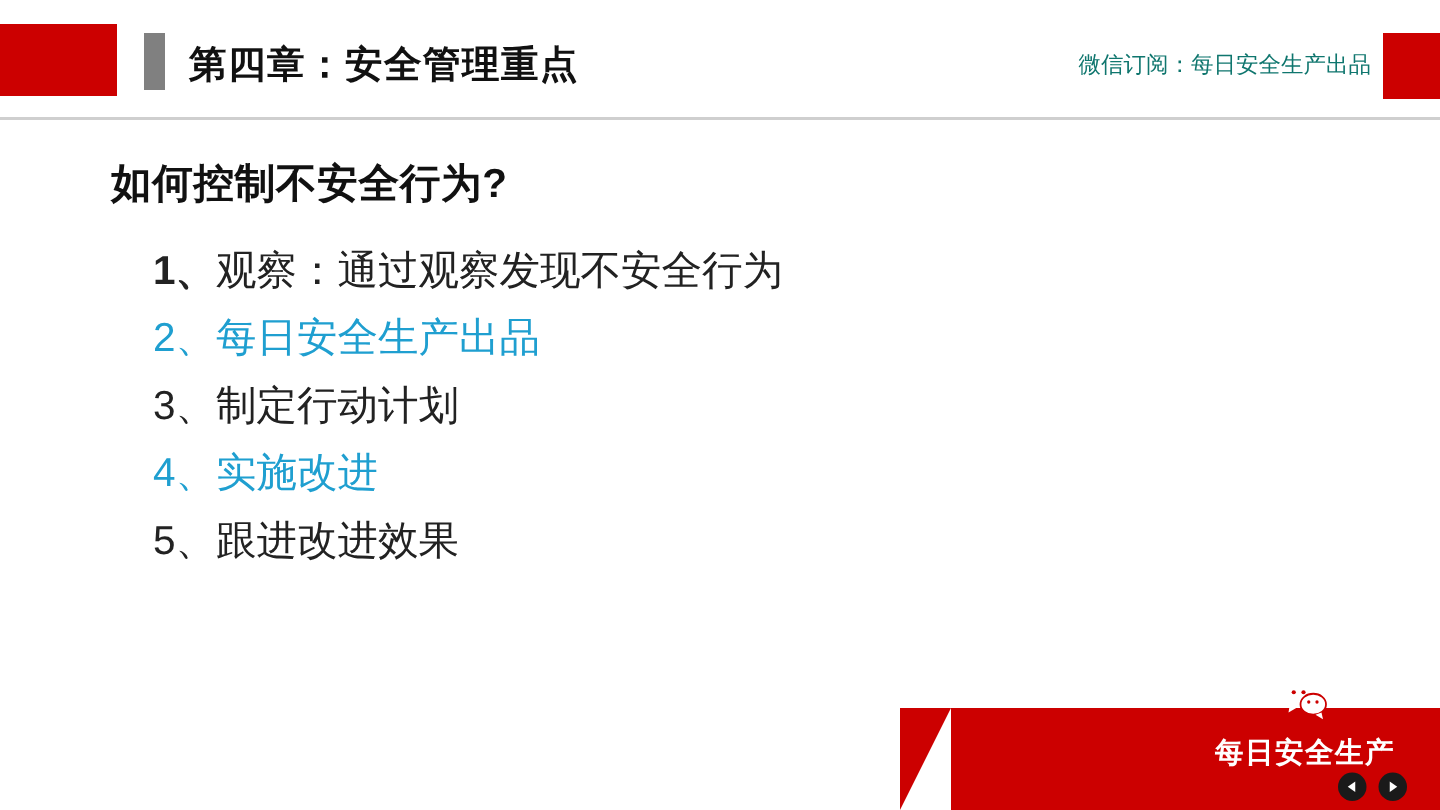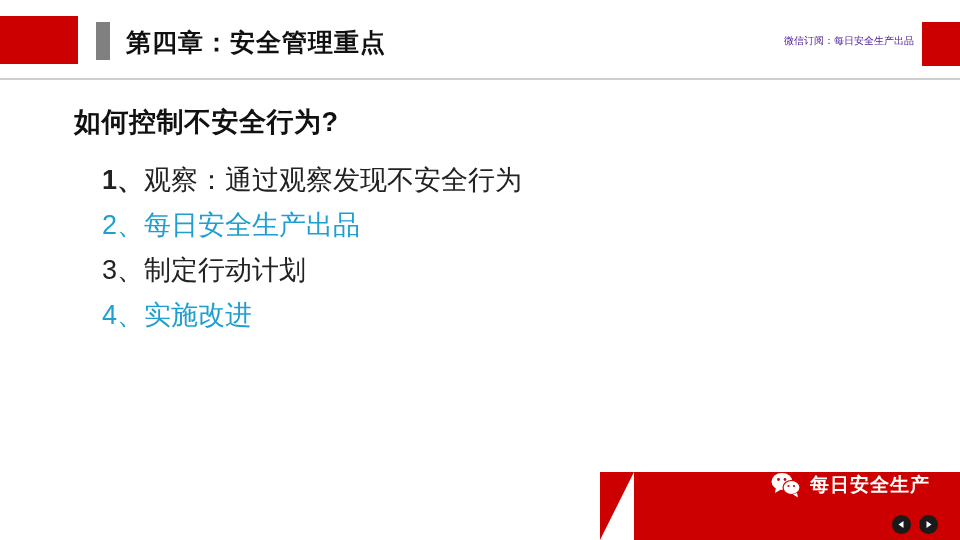--- a/index.html
+++ b/index.html
@@ -48,22 +48,22 @@
     right: 0;
     top: 22px;
     width: 38px;
     height: 44px;
     background: #cc0000;
   }
   .hdr-sub {
     position: absolute;
     right: 46px;
     top: 34px;
-    font-size: 10px;
-    color: #4c1d95;
+    font-size: 15px;
+    color: #0f766e;
     white-space: nowrap;
   }
   .hdr-rule {
     position: absolute;
     left: 0;
     top: 78px;
     width: 960px;
     height: 2px;
     background: #cfcfcf;
   }
@@ -126,24 +126,25 @@
     top: 0;
     width: 0;
     height: 0;
     border-style: solid;
     border-width: 0 0 68px 34px;
     border-color: transparent transparent #ffffff transparent;
   }
   .wechat-badge {
     position: absolute;
     right: 30px;
-    bottom: 42px;
+    bottom: 25px;
     display: flex;
     align-items: center;
     gap: 9px;
+    flex-direction: column;
   }
   .wechat-icon {
     width: 30px;
     height: 26px;
     position: relative;
   }
   .wechat-text {
     font-size: 19px;
     font-weight: bold;
     color: #ffffff;
@@ -188,20 +189,23 @@
       <span class="num">1、</span><span>观察：通过观察发现不安全行为</span>
     </div>
     <div class="list-item accent">
       <span class="num">2、</span><span>每日安全生产出品</span>
     </div>
     <div class="list-item">
       <span class="num">3、</span><span>制定行动计划</span>
     </div>
     <div class="list-item accent">
       <span class="num">4、</span><span>实施改进</span>
+    </div>
+    <div class="list-item">
+      <span class="num">5、</span><span>跟进改进效果</span>
     </div>
   </div>
 
   <div class="footer-bar"></div>
   <div class="footer-white-wedge"></div>
 
   <div class="wechat-badge">
     <span class="wechat-icon">
       <svg width="30" height="26" viewBox="0 0 30 26">
         <ellipse cx="11" cy="9.5" rx="10.5" ry="8.5" fill="#ffffff"></ellipse>

